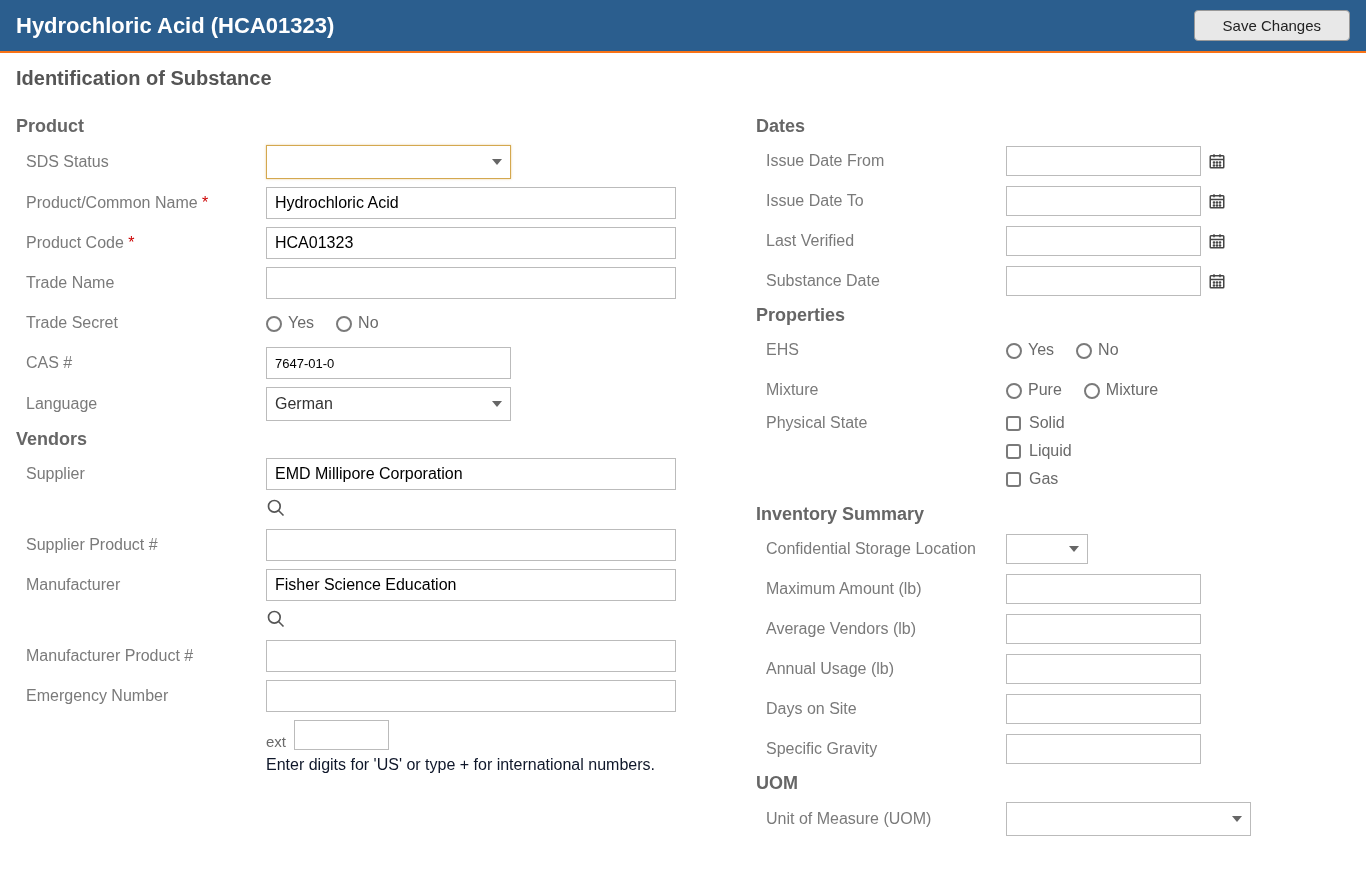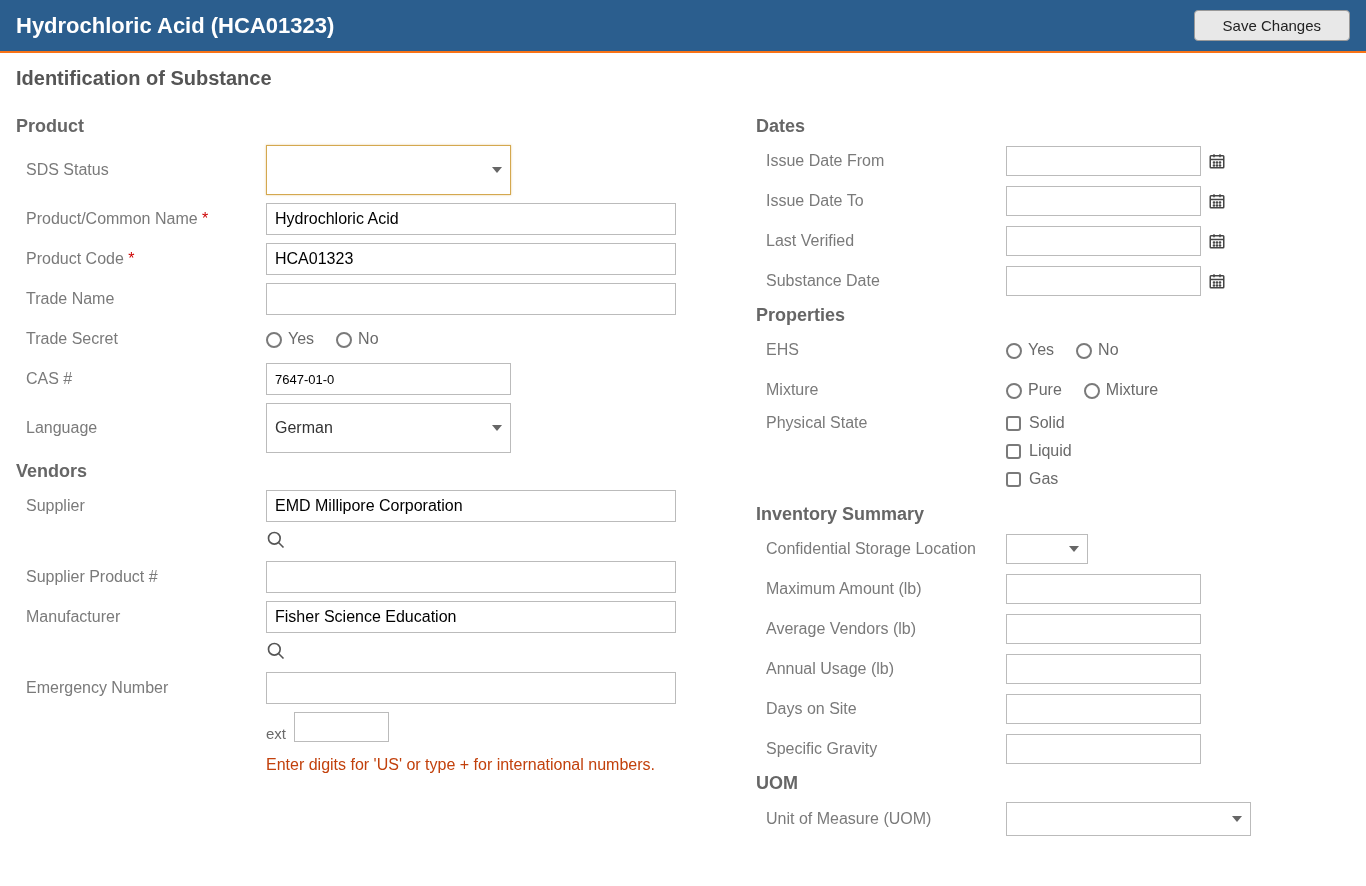--- a/index.html
+++ b/index.html
@@ -93,21 +93,21 @@
 }
 .text-input-num {
   width: 195px;
   height: 30px;
   border: 1px solid #bbb;
   padding: 4px 8px;
   font-size: 15px;
 }
 .select-box {
   width: 245px;
-  height: 50px;
+  height: 34px;
   border: 1px solid #bbb;
   background: #fff;
   display: flex;
   justify-content: space-between;
   align-items: center;
   padding: 0 8px;
   font-size: 16px;
   cursor: pointer;
 }
 .select-box.highlighted {
@@ -166,23 +166,23 @@
   font-size: 15px;
   color: #6a6a6a;
 }
 .ext-input {
   width: 95px;
   height: 30px;
   border: 1px solid #bbb;
   padding: 4px 6px;
 }
 .hint {
-  margin: 14px 0 0 250px;
+  margin: 6px 0 0 250px;
   font-size: 16px;
-  color: #c2410c;
+  color: #0f172a;
 }
 .date-wrap { display: flex; align-items: center; gap: 6px; }
 .cal-icon {
   width: 20px; height: 20px;
   display: flex; align-items: center; justify-content: center;
   cursor: pointer;
 }
 .field-label.right { width: 250px; }
 </style>
 </head>
@@ -294,20 +294,26 @@
           <input class="text-input" value="Fisher Science Education" style="">
         </div>
       </div>
       <div class="search-row">
         <svg class="search-icon-svg" width="20" height="20" viewBox="0 0 24 24" fill="none" stroke="#555" stroke-width="2">
             <circle cx="10" cy="10" r="7"></circle>
             <line x1="15" y1="15" x2="21" y2="21"></line>
           </svg>
       </div>
 
+      <div class="field-row">
+        <div class="field-label">Manufacturer Product #</div>
+        <div class="field-control">
+          <input class="text-input" value="" style="">
+        </div>
+      </div>
 
       <div class="field-row">
         <div class="field-label">Emergency Number</div>
         <div class="field-control">
           <input class="text-input" value="" style="">
         </div>
       </div>
 
       <div class="ext-row">
         <span>ext</span>

